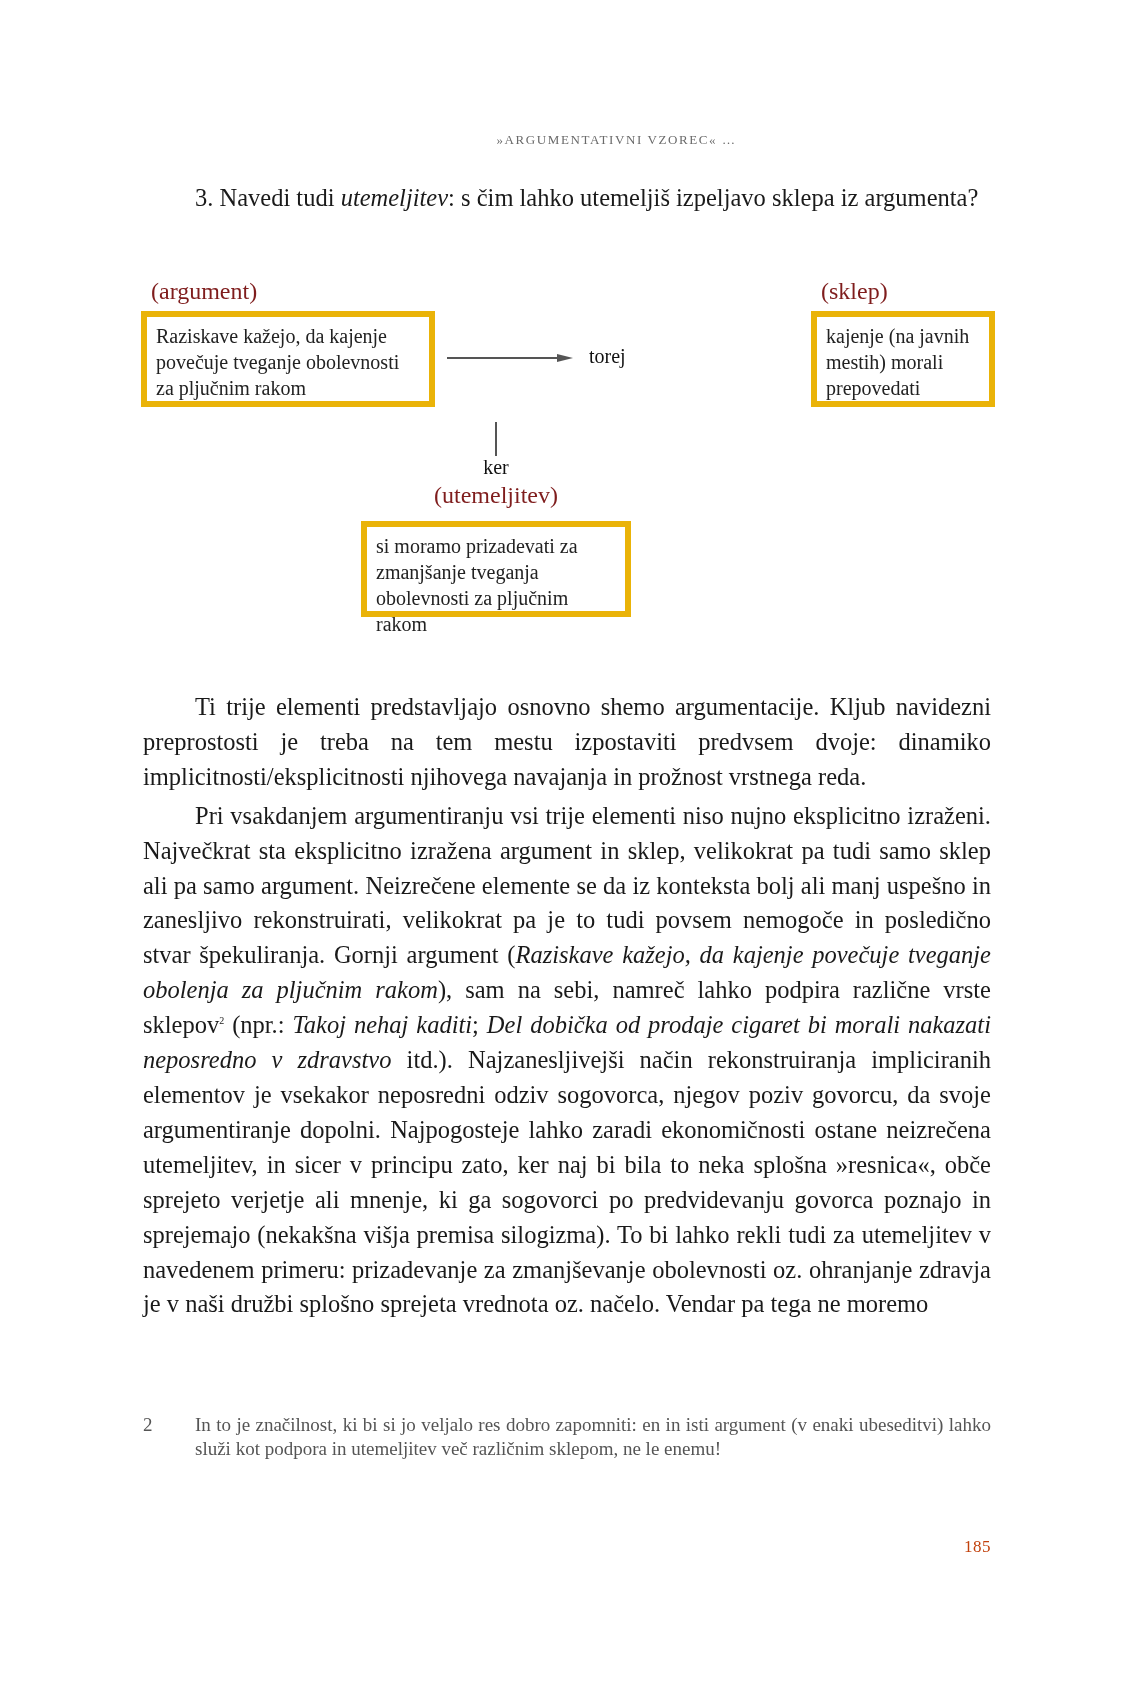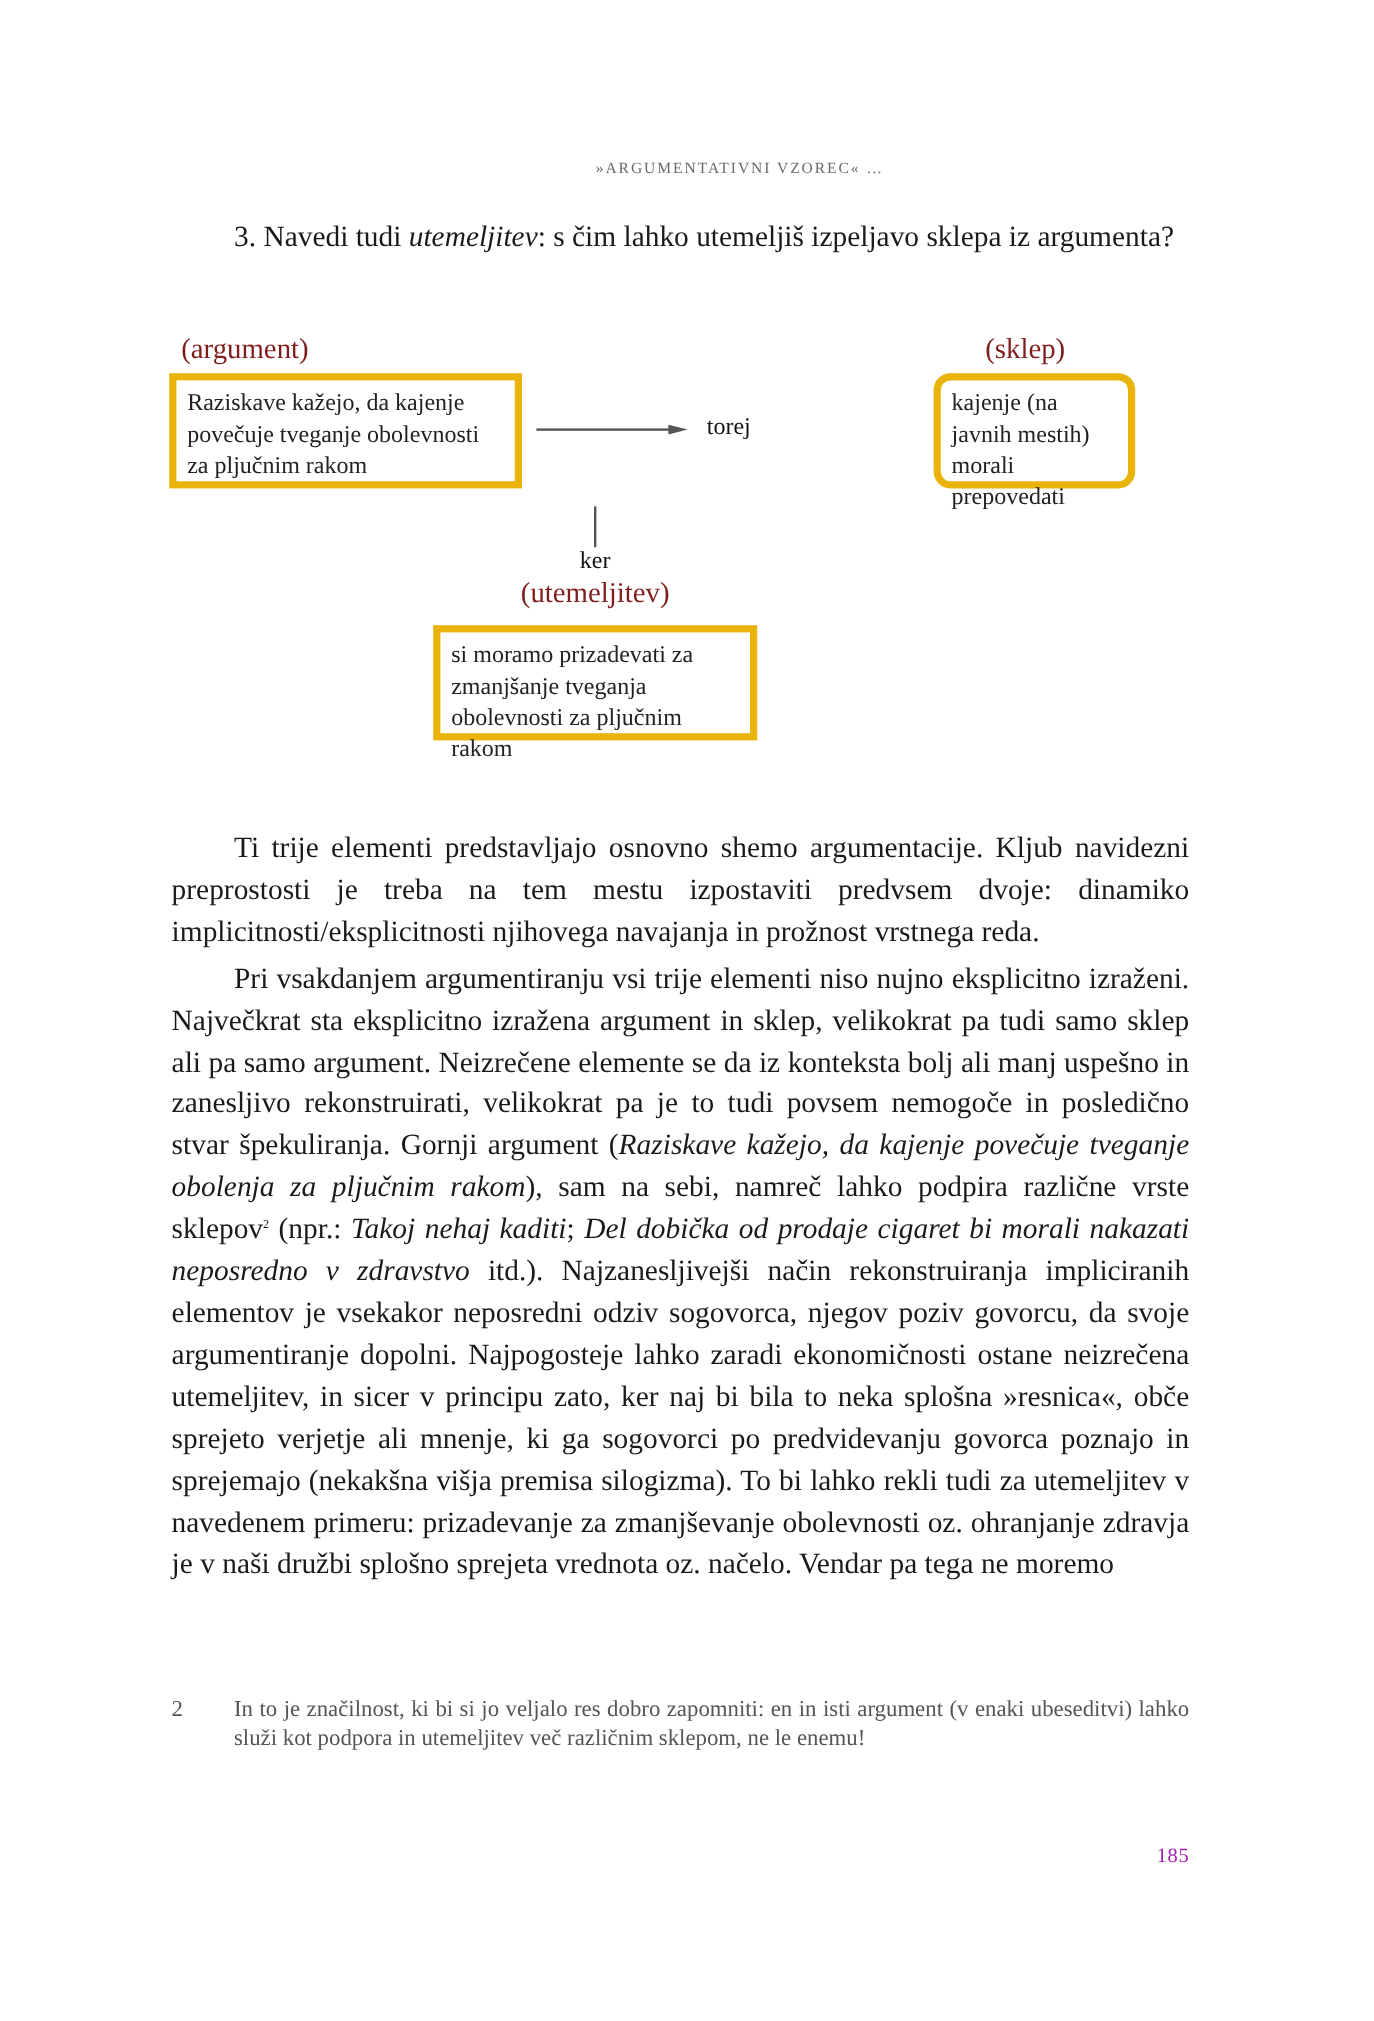--- a/index.html
+++ b/index.html
@@ -17,21 +17,21 @@
   .arrow-head { width: 0; height: 0; border-top: 4px solid transparent; border-bottom: 4px solid transparent; border-left: 16px solid #555; }
   .vline { width: 2px; background: #555; }
   .bold { font-weight: normal; font-size: 20px; color: #111; }
   .body-text { left: 143px; width: 848px; font-size: 24.5px; line-height: 34.9px; text-align: justify; }
   .body-text p { margin: 0 0 4px 0; text-indent: 52px; }
   .body-text i { font-style: italic; }
   sup { font-size: 10px; vertical-align: 9px; line-height: 0; }
   .footnote { top: 1413px; left: 143px; width: 848px; font-size: 19px; line-height: 24px; color: #555; }
   .fn-num { position: absolute; left: 0; top: 0; }
   .fn-text { margin-left: 52px; text-align: justify; }
-  .page-num { top: 1537px; left: 900px; width: 91px; text-align: right; font-size: 17px; color: #a21caf; letter-spacing: 0.5px; }
+  .page-num { top: 1537px; left: 900px; width: 91px; text-align: right; font-size: 17px; color: #c2410c; letter-spacing: 0.5px; }
 </style>
 </head>
 <body>
 
 <div class="abs running-head">»ARGUMENTATIVNI VZOREC« …</div>
 
 <div class="abs heading">
   <span>3.</span>
   <span>Navedi tudi</span>
   <i>utemeljitev</i><span>: s čim lahko utemeljiš izpeljavo sklepa iz argumenta?</span>
@@ -41,21 +41,21 @@
   <div class="abs label" style="left:151px;top:278px;">(argument)</div>
   <div class="abs box" style="left:141px;top:311px;width:294px;height:96px;">Raziskave kažejo, da kajenje povečuje tveganje obolevnosti za pljučnim rakom</div>
 
   <div class="abs" style="left:447px;top:354px;width:126px;height:8px;">
     <div class="abs arrow-line" style="left:0;top:3px;width:112px;"></div>
     <div class="abs arrow-head" style="left:110px;top:0;"></div>
   </div>
   <div class="abs bold" style="left:589px;top:345px;">torej</div>
 
   <div class="abs label" style="left:821px;top:278px;">(sklep)</div>
-  <div class="abs box" style="left:778px;top:311px;width:168px;height:96px;border-radius:14px;">kajenje (na javnih mestih) morali prepovedati</div>
+  <div class="abs box" style="left:811px;top:311px;width:184px;height:96px;">kajenje (na javnih mestih) morali prepovedati</div>
 
   <div class="abs vline" style="left:495px;top:422px;height:34px;"></div>
   <div class="abs bold" style="left:0;width:992px;top:456px;text-align:center;">ker</div>
   <div class="abs box" style="left:361px;top:521px;width:270px;height:96px;">si moramo prizadevati za zmanjšanje tveganja obolevnosti za pljučnim rakom</div>
   <div class="abs label" style="left:0;width:992px;top:482px;text-align:center;">(utemeljitev)</div>
 </div>
 
 <div class="abs body-text" style="top:690px;">
   <p>Ti trije elementi predstavljajo osnovno shemo argumentacije. Kljub navidezni preprostosti je treba na tem mestu izpostaviti predvsem dvoje: dinamiko implicitnosti/eksplicitnosti njihovega navajanja in prožnost vrstnega reda.</p>
   <p><span>Pri vsakdanjem argumentiranju vsi trije elementi niso nujno eksplicitno izraženi. Največkrat sta eksplicitno izražena argument in sklep, velikokrat pa tudi samo sklep ali pa samo argument. Neizrečene elemente se da iz konteksta bolj ali manj uspešno in zanesljivo rekonstruirati, velikokrat pa je to tudi povsem nemogoče in posledično stvar špekuliranja. Gornji argument (</span><i>Raziskave kažejo, da kajenje povečuje tveganje obolenja za pljučnim rakom</i><span>), sam na sebi, namreč lahko podpira različne vrste sklepov</span><sup>2</sup><span> (npr.: </span><i>Takoj nehaj kaditi</i><span>; </span><i>Del dobička od prodaje cigaret bi morali nakazati neposredno v zdravstvo</i><span> itd.). Najzanesljivejši način rekonstruiranja impliciranih elementov je vsekakor neposredni odziv sogovorca, njegov poziv govorcu, da svoje argumentiranje dopolni. Najpogosteje lahko zaradi ekonomičnosti ostane neizrečena utemeljitev, in sicer v principu zato, ker naj bi bila to neka splošna »resnica«, obče sprejeto verjetje ali mnenje, ki ga sogovorci po predvidevanju govorca poznajo in sprejemajo (nekakšna višja premisa silogizma). To bi lahko rekli tudi za utemeljitev v navedenem primeru: prizadevanje za zmanjševanje obolevnosti oz. ohranjanje zdravja je v naši družbi splošno sprejeta vrednota oz. načelo. Vendar pa tega ne moremo</span></p>

